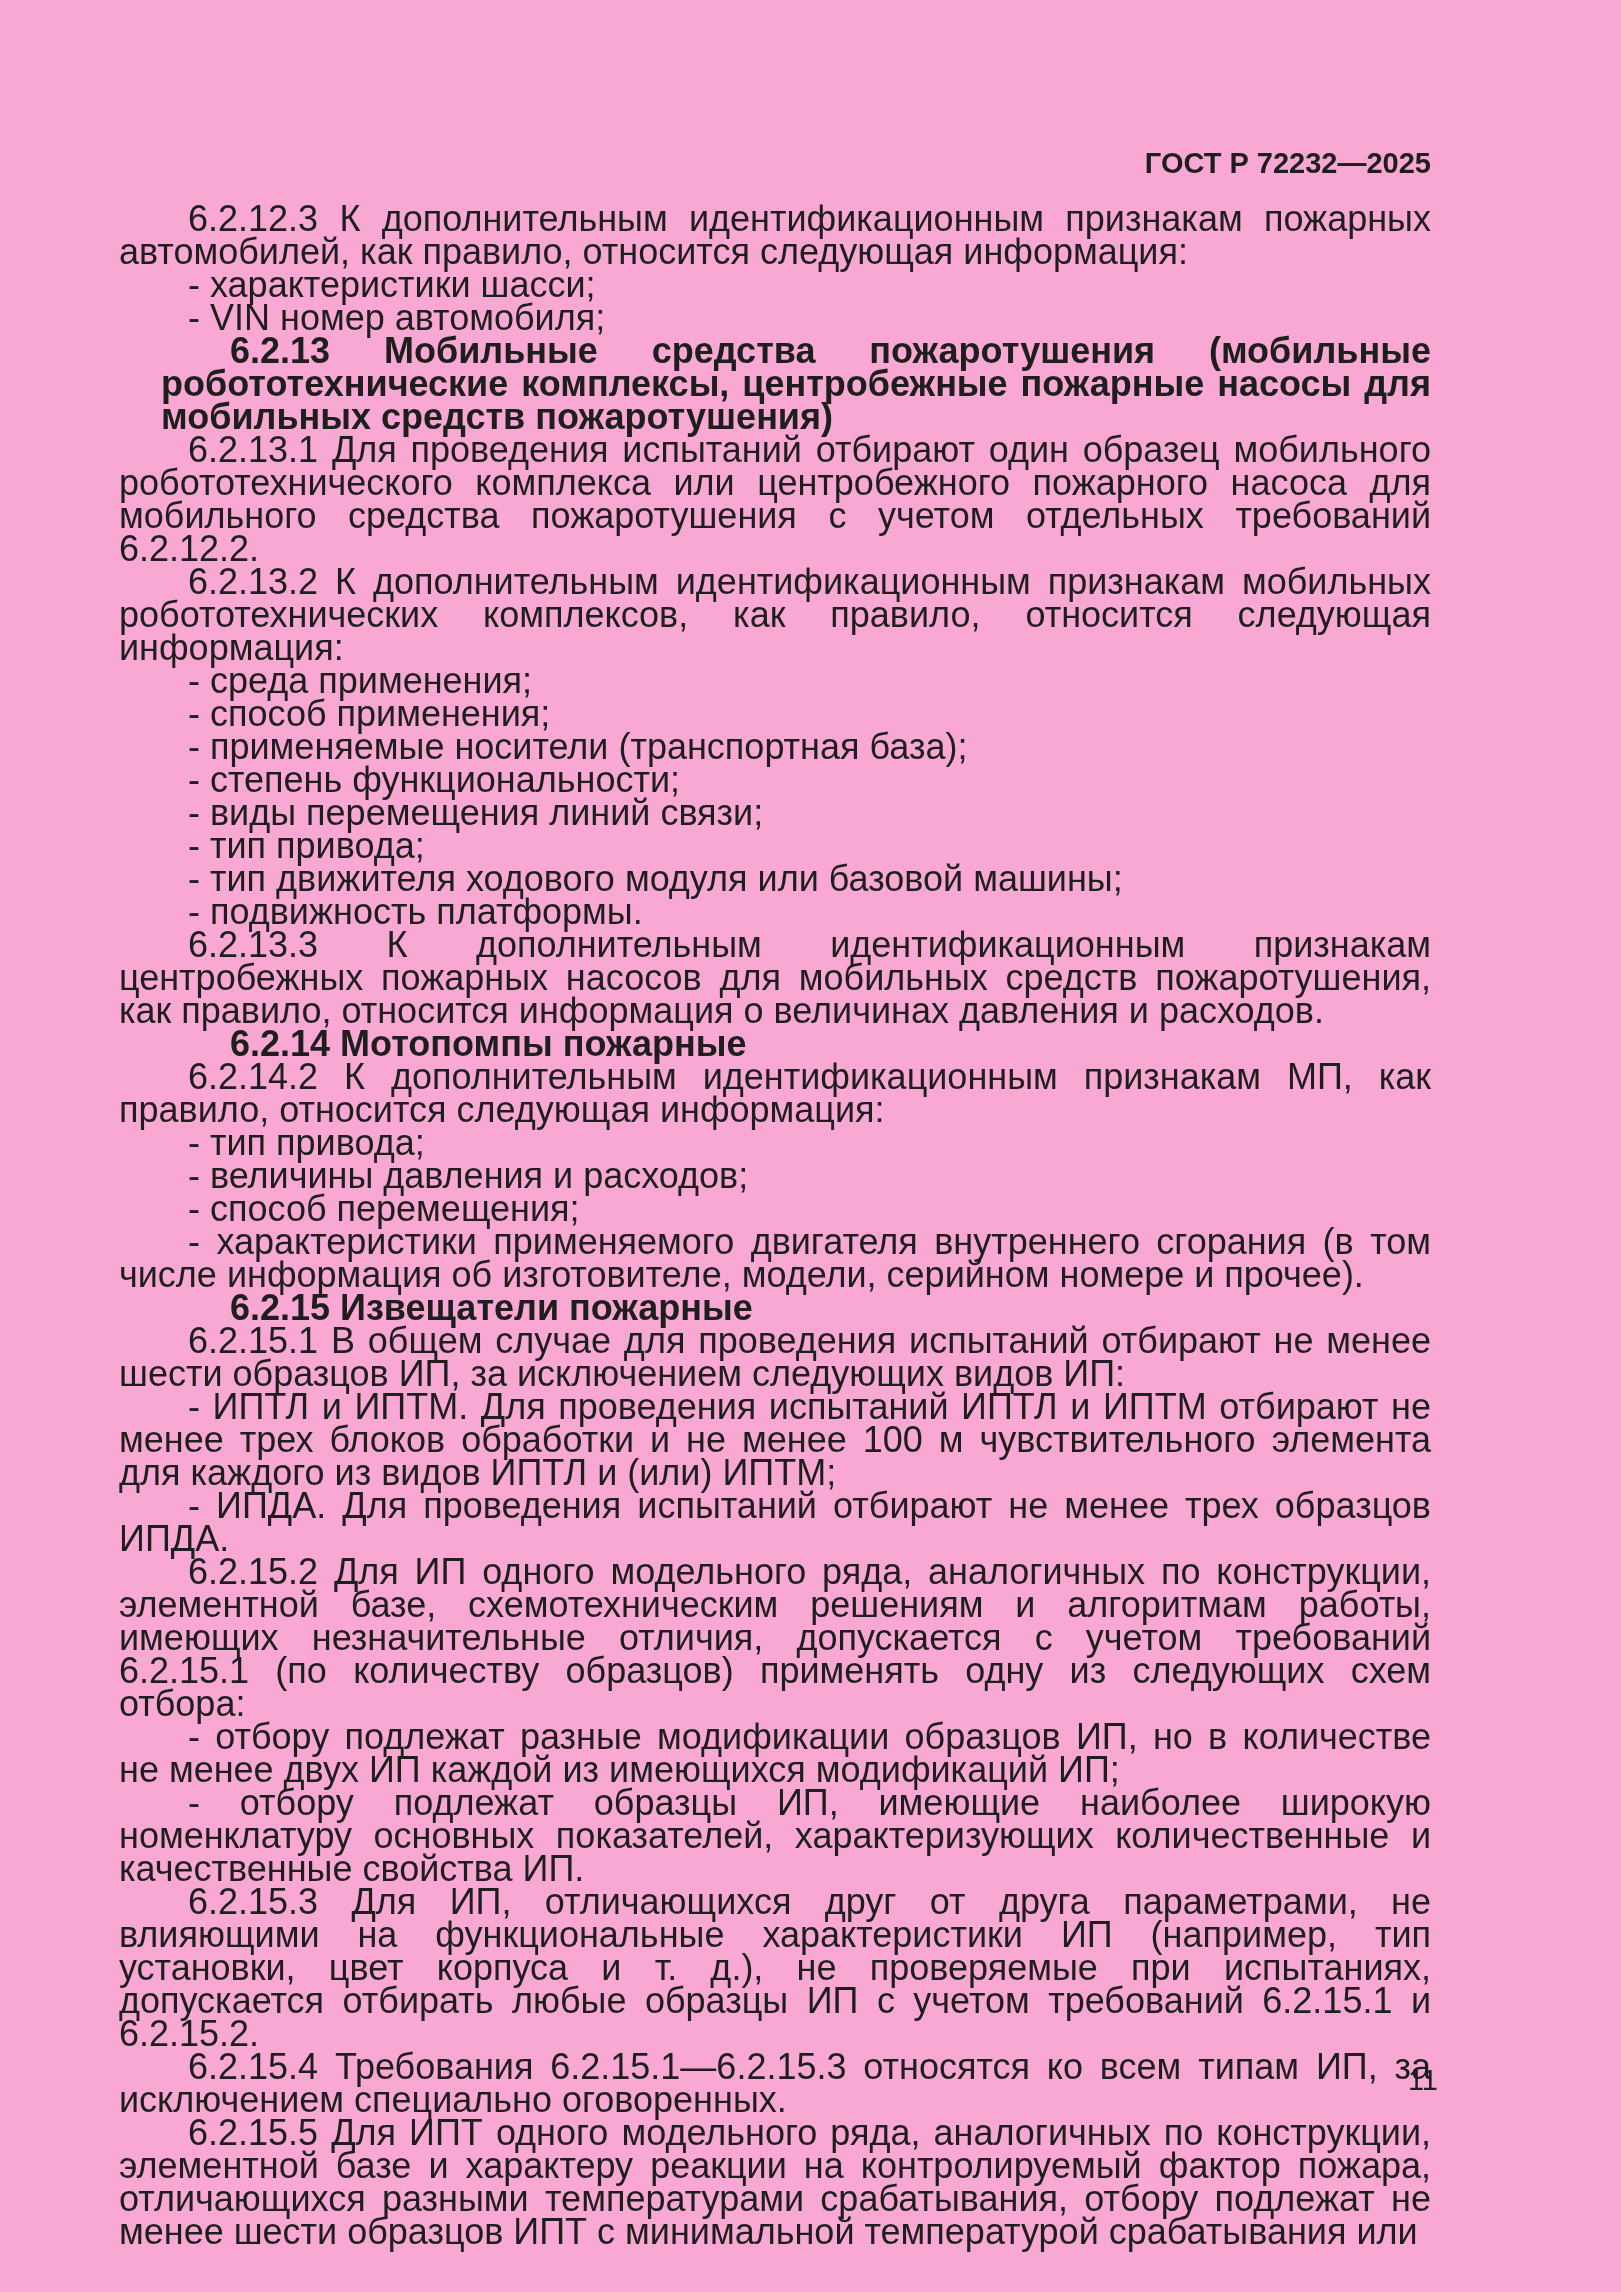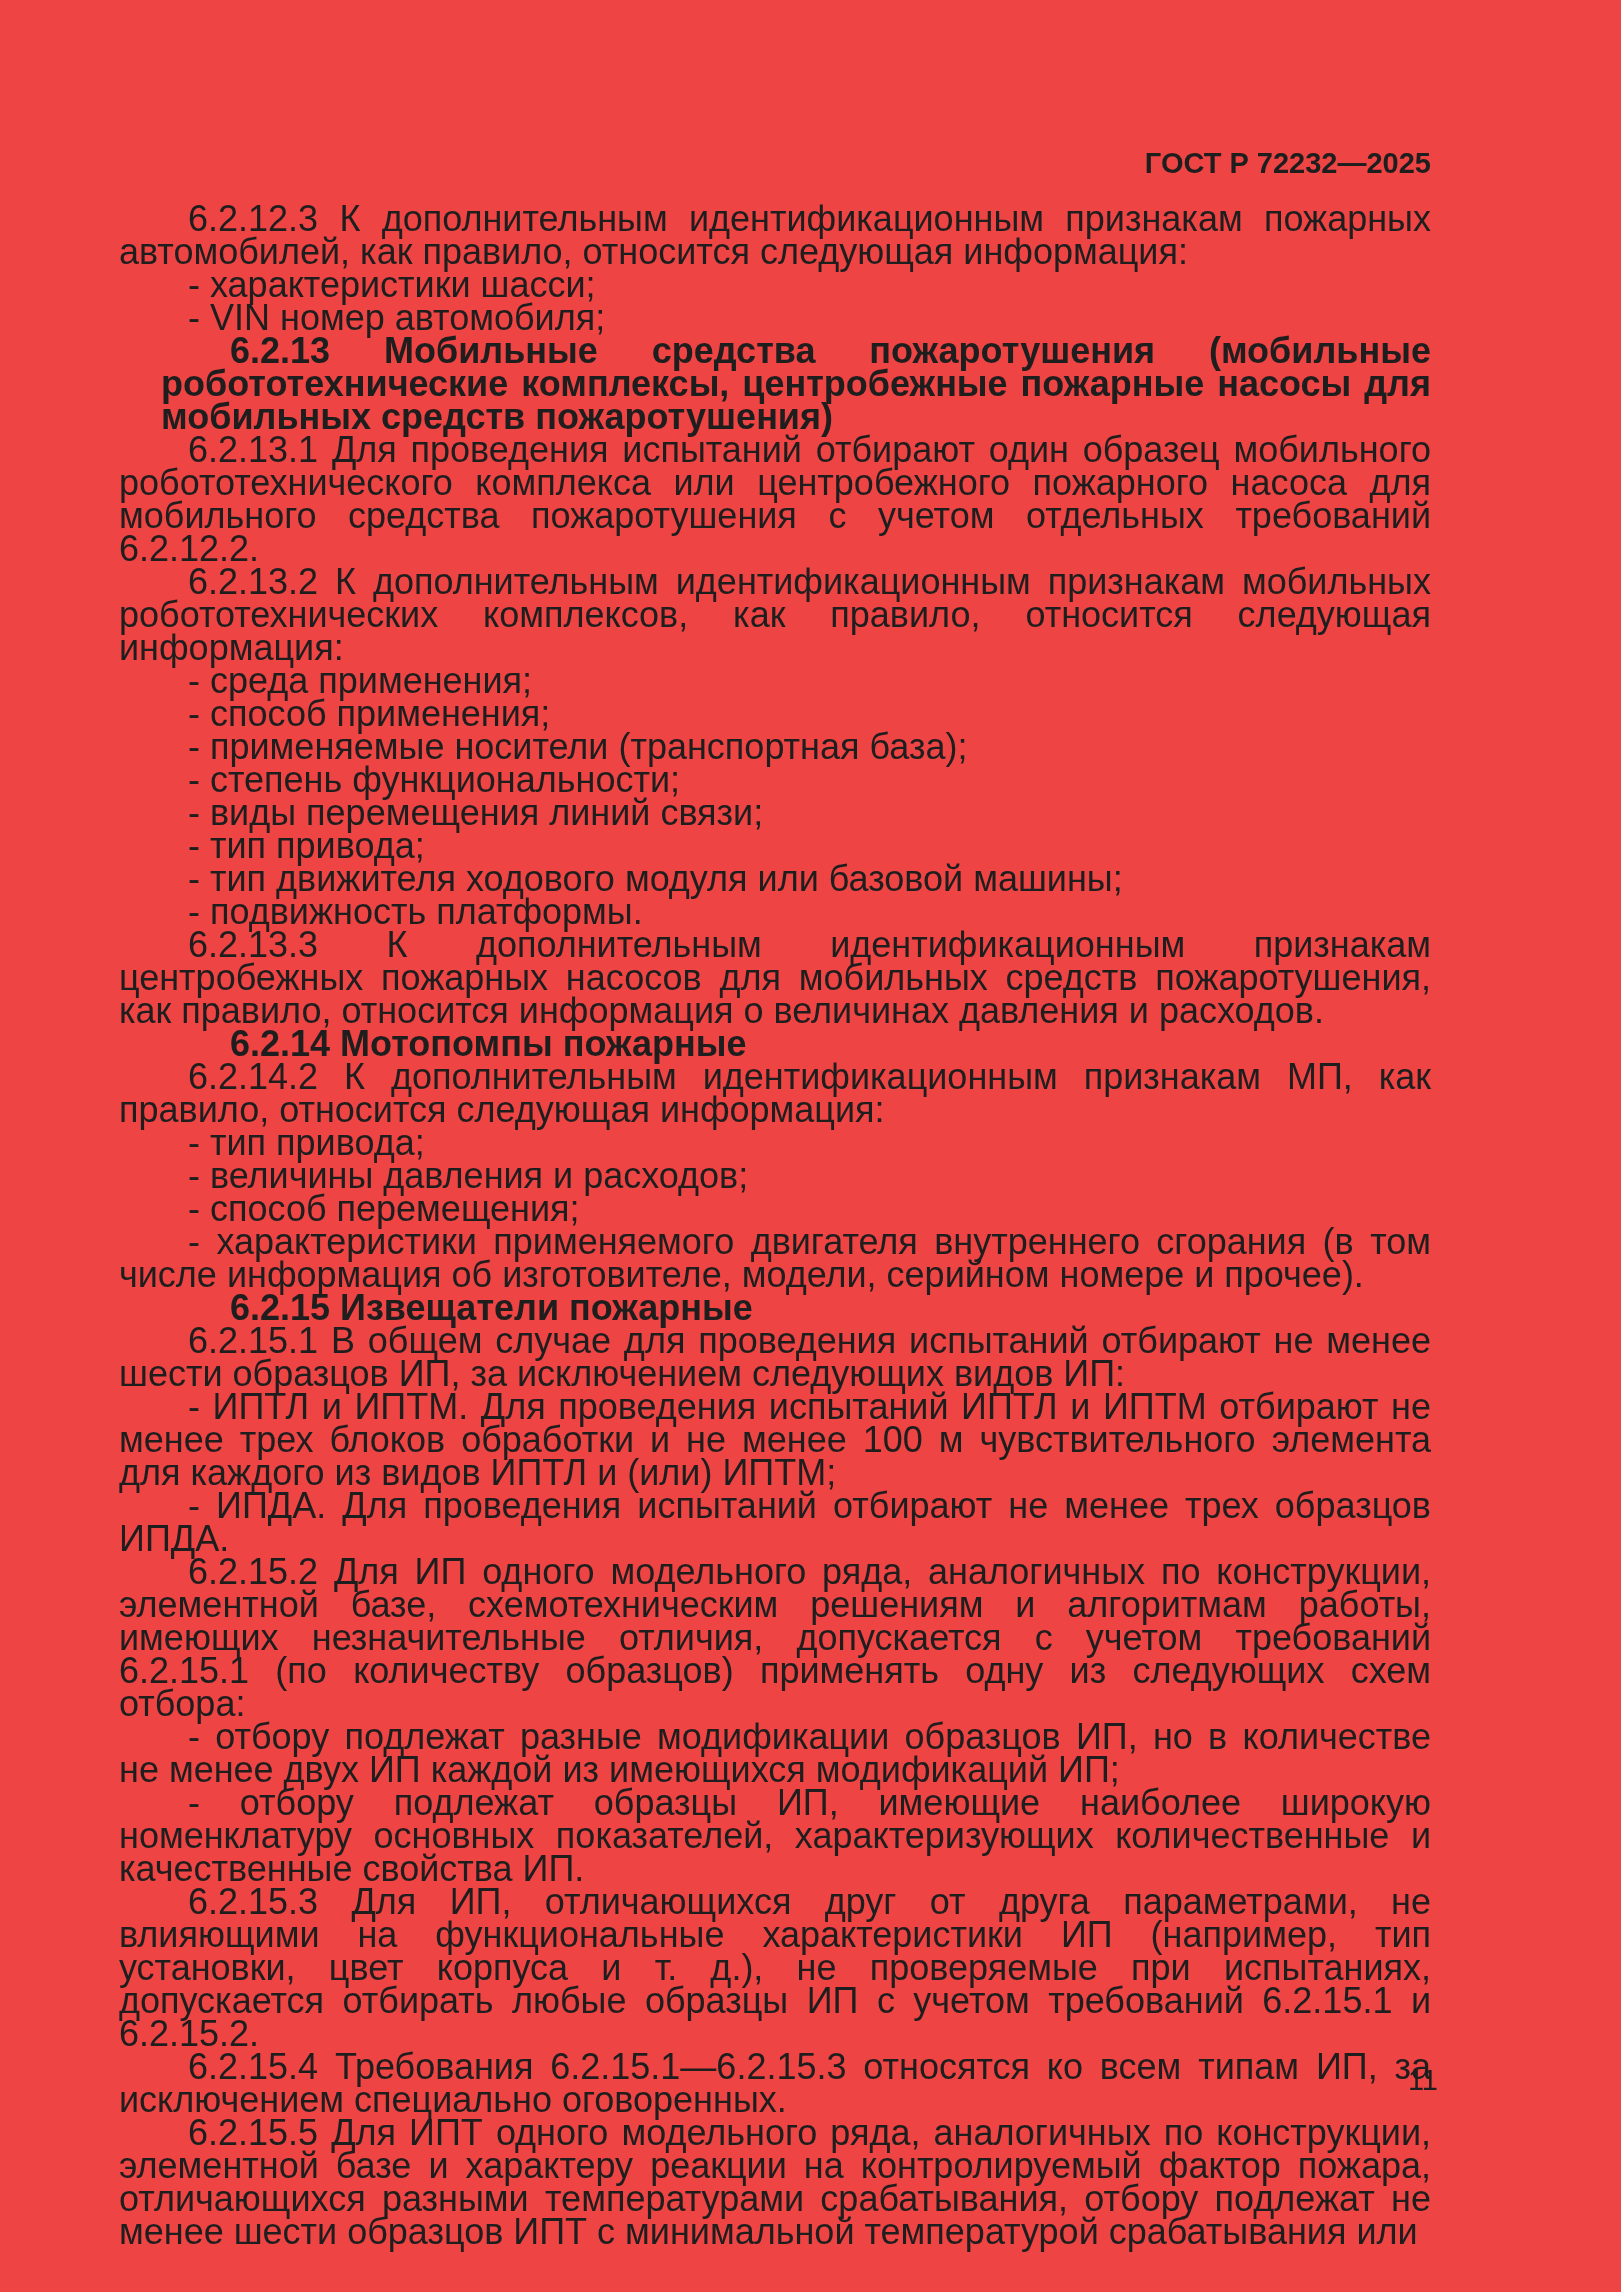--- a/index.html
+++ b/index.html
@@ -4,21 +4,21 @@
 <style>
   html, body {
     margin: 0;
     padding: 0;
     background: #ffffff;
   }
   .page {
     position: relative;
     width: 1621px;
     height: 2293px;
-    background: #ef4444;
+    background: #f9a8d4;
     font-family: "Liberation Sans", sans-serif;
     color: #1e1e1e;
     overflow: hidden;
   }
   .running-header {
     position: absolute;
     top: 147px;
     left: 119px;
     width: 1312px;
     text-align: right;

